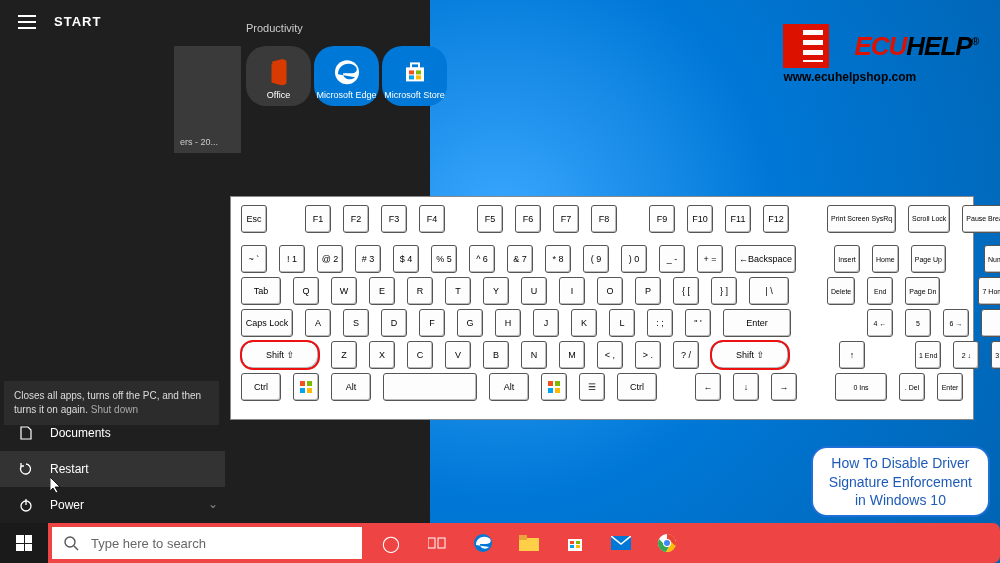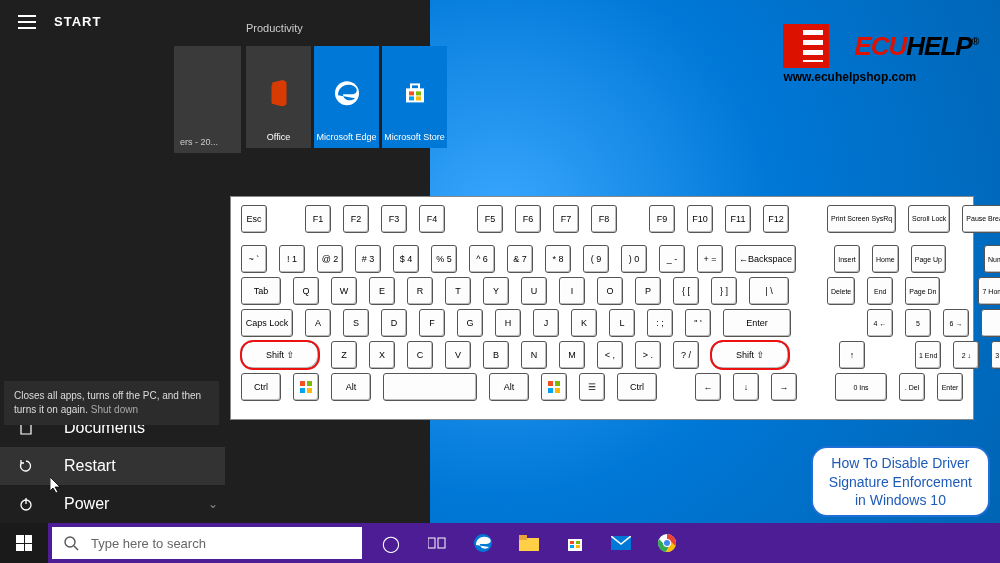--- a/index.html
+++ b/index.html
@@ -5,37 +5,37 @@
   * { margin: 0; padding: 0; box-sizing: border-box; font-family: "Segoe UI", sans-serif; }
   body { width: 1000px; height: 563px; overflow: hidden; position: relative; background: radial-gradient(circle at 50% 40%, #3ba8ff 0%, #0078d7 45%, #0063b1 100%); }
 
   
   .start-panel { position: absolute; left: 0; top: 0; width: 430px; height: 523px; background: #1f1f1f; color: #fff; }
   .start-header { display: flex; align-items: center; padding: 14px 18px; font-weight: 600; font-size: 13px; letter-spacing: 1px; }
   .hamburger { width: 18px; height: 14px; margin-right: 18px; display: flex; flex-direction: column; justify-content: space-between; }
   .hamburger span { height: 2px; background: #fff; }
   .productivity { position: absolute; left: 246px; top: 22px; font-size: 11px; color: #ccc; }
   .tiles { position: absolute; left: 246px; top: 46px; display: flex; gap: 3px; }
-  .tile { width: 65px; height: 102px; display: flex; flex-direction: column; align-items: center; justify-content: flex-end; padding-bottom: 6px; font-size: 9px; color: #fff; position: relative; }
+  .tile { width: 65px; height: 60px; display: flex; flex-direction: column; align-items: center; justify-content: flex-end; padding-bottom: 6px; font-size: 9px; color: #fff; position: relative; border-radius: 20px; }
   .tile-office { background: #3a3a3a; }
   .tile-edge { background: #0078d7; }
   .tile-store { background: #0078d7; }
   .tile-icon { position: absolute; top: 50%; left: 50%; transform: translate(-50%, -60%); }
   .partial-tile { position: absolute; left: 174px; top: 46px; width: 67px; height: 107px; background: #3a3a3a; display: flex; align-items: flex-end; padding: 6px; font-size: 9px; color: #ccc; }
 
   .left-rail { position: absolute; left: 0; bottom: 0; width: 225px; }
-  .rail-item { display: flex; align-items: center; padding: 10px 18px; font-size: 16px; gap: 30px; cursor: pointer; }
+  .rail-item { display: flex; align-items: center; padding: 10px 18px; font-size: 12px; gap: 16px; cursor: pointer; }
   .rail-item:hover, .rail-item.hover { background: #333; }
   .rail-icon { width: 16px; height: 16px; display: flex; align-items: center; justify-content: center; }
   .tooltip { position: absolute; left: 4px; bottom: 98px; width: 215px; background: #2c2c2c; font-size: 10px; color: #aaa; padding: 8px 10px; line-height: 1.4; }
   .tooltip .t1 { color: #ddd; }
   .chevron { position: absolute; left: 208px; bottom: 12px; color: #888; font-size: 12px; }
 
   
-  .taskbar { position: absolute; left: 0; bottom: 0; width: 100%; height: 40px; background: #4c1d95; display: flex; align-items: center; }
+  .taskbar { position: absolute; left: 0; bottom: 0; width: 100%; height: 40px; background: #ef4444; display: flex; align-items: center; border-radius: 7px; }
   .start-btn { width: 48px; height: 40px; display: flex; align-items: center; justify-content: center; background: #1a1a1a; }
   .win-logo { width: 16px; height: 16px; display: grid; grid-template-columns: 1fr 1fr; grid-template-rows: 1fr 1fr; gap: 1px; }
   .win-logo span { background: #fff; }
   .search-box { height: 32px; width: 310px; background: #fff; margin-left: 4px; display: flex; align-items: center; padding: 0 12px; font-size: 13px; color: #666; gap: 12px; }
   .task-icons { display: flex; margin-left: 6px; }
   .task-icon { width: 46px; height: 40px; display: flex; align-items: center; justify-content: center; color: #fff; font-size: 16px; }
 
   
   .keyboard { position: absolute; left: 230px; top: 196px; width: 744px; height: 224px; background: #fff; border: 1px solid #888; padding: 8px 10px; }
   .krow { display: flex; gap: 12px; margin-bottom: 4px; align-items: stretch; }

